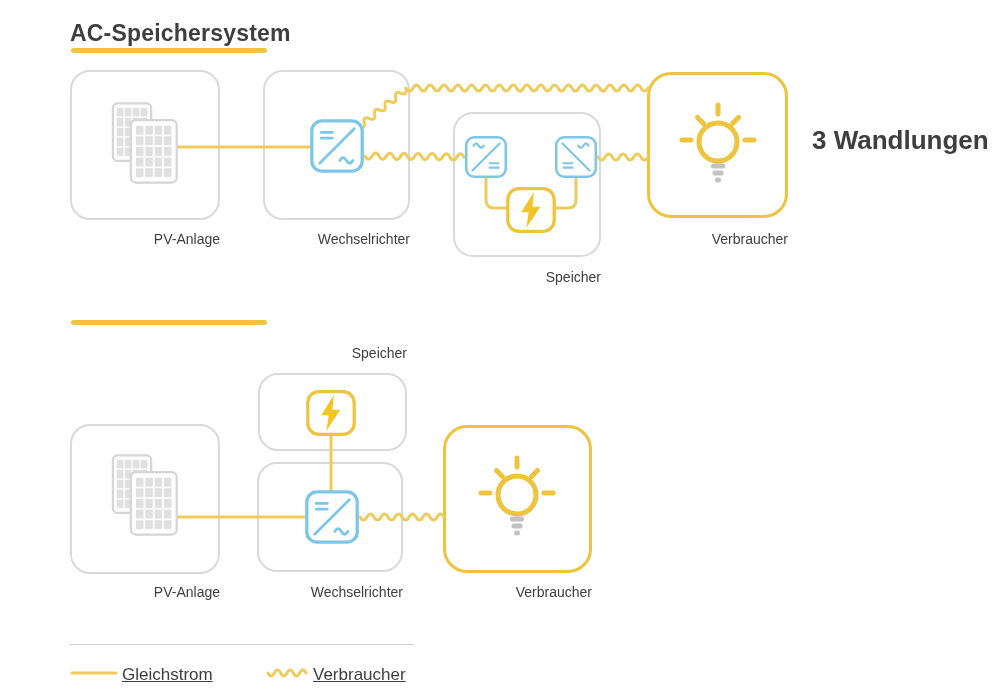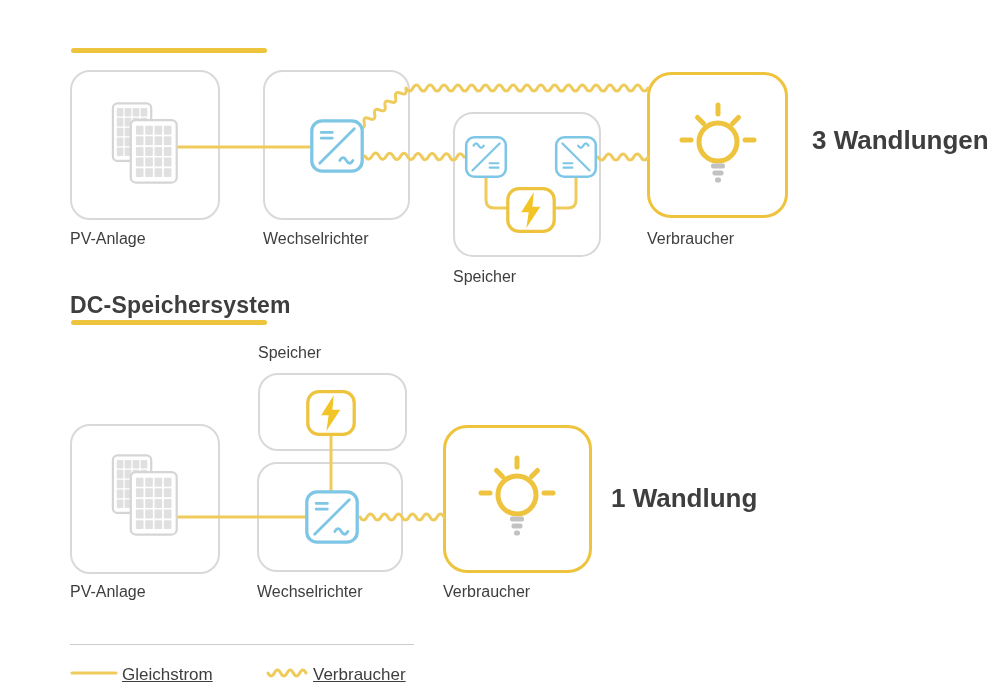--- a/index.html
+++ b/index.html
@@ -6,21 +6,21 @@
   .canvas{
     position:relative;width:1000px;height:700px;background:#fff;overflow:hidden;
     font-family:"Liberation Sans", sans-serif;color:var(--text-dark,#3e3e3e);
   }
   .abs{position:absolute;}
   .heading{font-size:23px;font-weight:bold;line-height:26px;letter-spacing:.2px;}
   .underline{height:5px;border-radius:2.5px;background:var(--accent-yellow,#eec33d);}
   .node{position:absolute;background:#fff;border-radius:20px;box-sizing:border-box;}
   .node.gray{border:2px solid var(--box-border-gray,#d9d9d9);}
   .node.yellow{border:3.5px solid var(--accent-yellow,#eec33d);border-radius:24px;}
-  .nodelabel{position:absolute;font-size:16px;text-align:left;line-height:20px;}
+  .nodelabel{position:absolute;font-size:14px;text-align:right;line-height:20px;}
   .annotation{position:absolute;font-size:26px;font-weight:bold;line-height:24px;}
   .legendlabel{position:absolute;font-size:17px;line-height:19px;text-decoration:underline;}
   .divider{position:absolute;height:1px;background:var(--divider-gray,#ccc);}
   .wires{position:absolute;left:0;top:0;pointer-events:none;}
   .wires path{fill:none;stroke:var(--wire-yellow,#efcb5c);stroke-width:3;stroke-linecap:round;stroke-linejoin:round;}
   .icon{position:absolute;overflow:visible;}
   .panel{fill:#fff;stroke:var(--icon-gray,#d5d5d5);stroke-width:3.5;}
   .cell{fill:var(--cell-gray,#e0e0e0);}
   .inv-box{fill:#fff;stroke:var(--blue,#7ec6e6);stroke-width:3.5;}
   .inv-stroke{fill:none;stroke:var(--blue,#7ec6e6);stroke-width:3;stroke-linecap:round;}
@@ -106,22 +106,22 @@
       <circle cx="42" cy="42" r="19" class="bulb-circle"></circle>
       <rect x="35" y="63.5" width="14" height="5" rx="2" class="bulb-base"></rect>
       <rect x="36.5" y="70.5" width="11" height="5" rx="2" class="bulb-base"></rect>
       <rect x="39" y="77.5" width="6" height="5" rx="2" class="bulb-base"></rect>
     </symbol>
   </defs>
 </svg>
 
 <div class="canvas">
 
+  <div class="abs heading" style="left:70px;top:20px">AC-Speichersystem</div>
   <div class="abs underline" style="left:71px;top:48px;width:196px"></div>
-  <div class="abs heading" style="left:70px;top:292px">DC-Speichersystem</div>
   <div class="abs underline" style="left:71px;top:320px;width:196px"></div>
 
   <div class="node gray" style="left:70px;top:70px;width:150px;height:150px"></div>
   <div class="node gray" style="left:263px;top:70px;width:147px;height:150px"></div>
   <div class="node gray" style="left:453px;top:112px;width:148px;height:145px"></div>
   <div class="node yellow" style="left:647px;top:72px;width:141px;height:146px"></div>
 
   <div class="node gray" style="left:258px;top:373px;width:149px;height:78px"></div>
   <div class="node gray" style="left:70px;top:424px;width:150px;height:150px"></div>
   <div class="node gray" style="left:257px;top:462px;width:146px;height:110px"></div>
@@ -180,19 +180,18 @@
   <div class="nodelabel" style="left:70px;top:229px;width:150px">PV-Anlage</div>
   <div class="nodelabel" style="left:263px;top:229px;width:147px">Wechselrichter</div>
   <div class="nodelabel" style="left:453px;top:267px;width:148px">Speicher</div>
   <div class="nodelabel" style="left:647px;top:229px;width:141px">Verbraucher</div>
   <div class="annotation" style="left:812px;top:128px">3 Wandlungen</div>
 
   <div class="nodelabel" style="left:258px;top:343px;width:149px">Speicher</div>
   <div class="nodelabel" style="left:70px;top:582px;width:150px">PV-Anlage</div>
   <div class="nodelabel" style="left:257px;top:582px;width:146px">Wechselrichter</div>
   <div class="nodelabel" style="left:443px;top:582px;width:149px">Verbraucher</div>
-  <div class="annotation" style="left:611px;top:486px">1 Wandlung</div>
 
   <div class="divider" style="left:70px;top:644px;width:344px"></div>
   <div class="legendlabel" style="left:122px;top:665px">Gleichstrom</div>
   <div class="legendlabel" style="left:313px;top:665px">Verbraucher</div>
 
 </div>
 
 </body></html>

